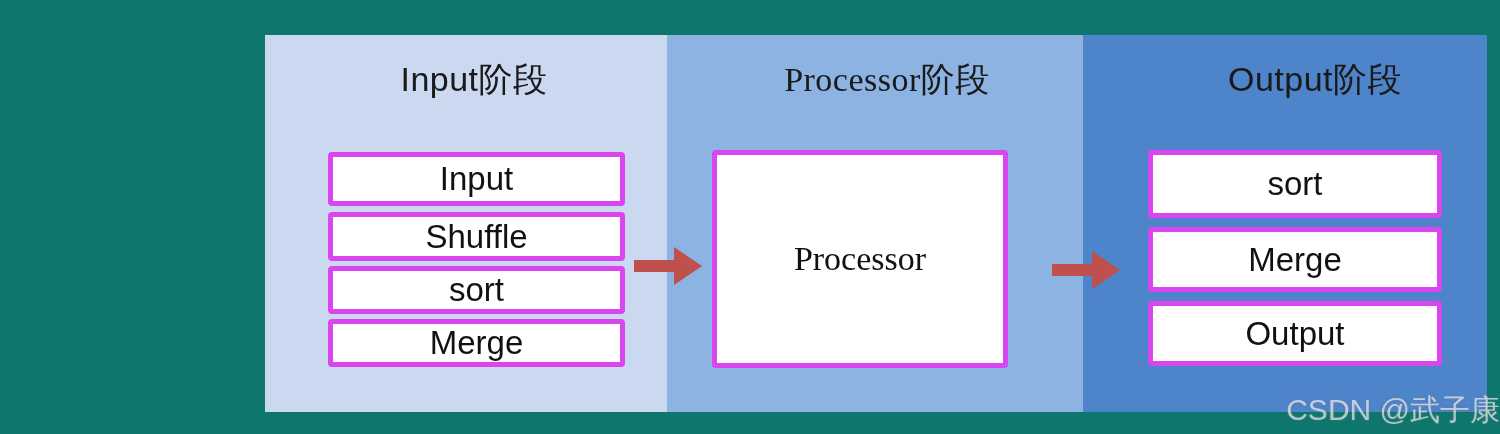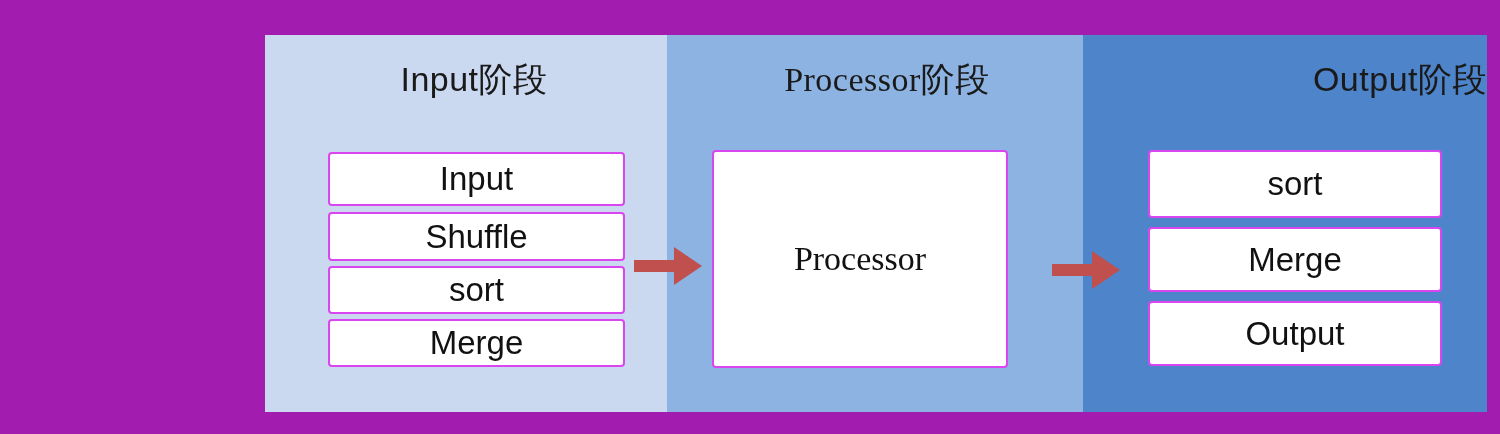--- a/index.html
+++ b/index.html
@@ -5,21 +5,21 @@
   html, body {
     margin: 0;
     padding: 0;
     background: #ffffff;
     font-family: "Liberation Sans", "DejaVu Sans", sans-serif;
   }
   .canvas {
     position: relative;
     width: 1500px;
     height: 434px;
-    background: #a21caf;
+    background: #0f766e;
     overflow: hidden;
   }
 
   
   .panel {
     position: absolute;
     top: 35px;
     height: 377px;
   }
   .panel-input     { left: 265px;  width: 402px; background: #cbd9f0; }
@@ -31,27 +31,27 @@
     top: 22px;
     left: 0;
     width: 100%;
     text-align: center;
     font-size: 34px;
     color: #1a1a1a;
     letter-spacing: 0.5px;
   }
   .panel-input .panel-title     { padding-left: 16px; box-sizing: border-box; }
   .panel-processor .panel-title { padding-left: 24px; box-sizing: border-box; }
-  .panel-output .panel-title    { padding-left: 60px; box-sizing: border-box; text-align: right; }
+  .panel-output .panel-title    { padding-left: 60px; box-sizing: border-box; }
 
   
   .step-box {
     position: absolute;
     background: #ffffff;
-    border: 2px solid #d946ef;
+    border: 5px solid #d946ef;
     border-radius: 4px;
     box-sizing: border-box;
     display: flex;
     align-items: center;
     justify-content: center;
     font-size: 33px;
     color: #111111;
   }
   
   .panel-input .step-box { left: 63px; width: 297px; height: 50px; }
@@ -148,14 +148,15 @@
 
 
   <svg class="flow-arrow arrow-1" viewBox="0 0 68 40" aria-hidden="true">
     <polygon points="0,14 40,14 40,1 68,20 40,39 40,26 0,26" fill="#c0504d"></polygon>
   </svg>
 
   <svg class="flow-arrow arrow-2" viewBox="0 0 68 40" aria-hidden="true">
     <polygon points="0,14 40,14 40,1 68,20 40,39 40,26 0,26" fill="#c0504d"></polygon>
   </svg>
 
+  <div class="watermark">CSDN @武子康</div>
 
 </div>
 
 </body></html>

